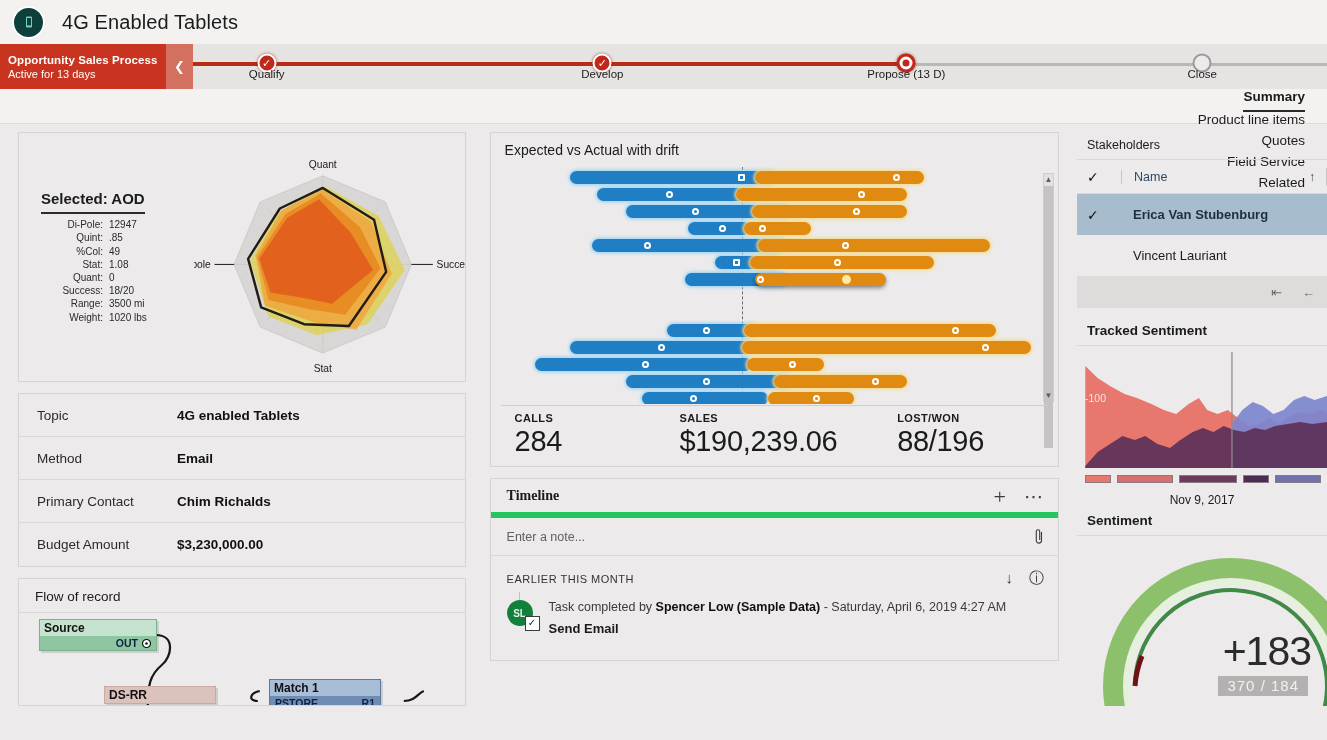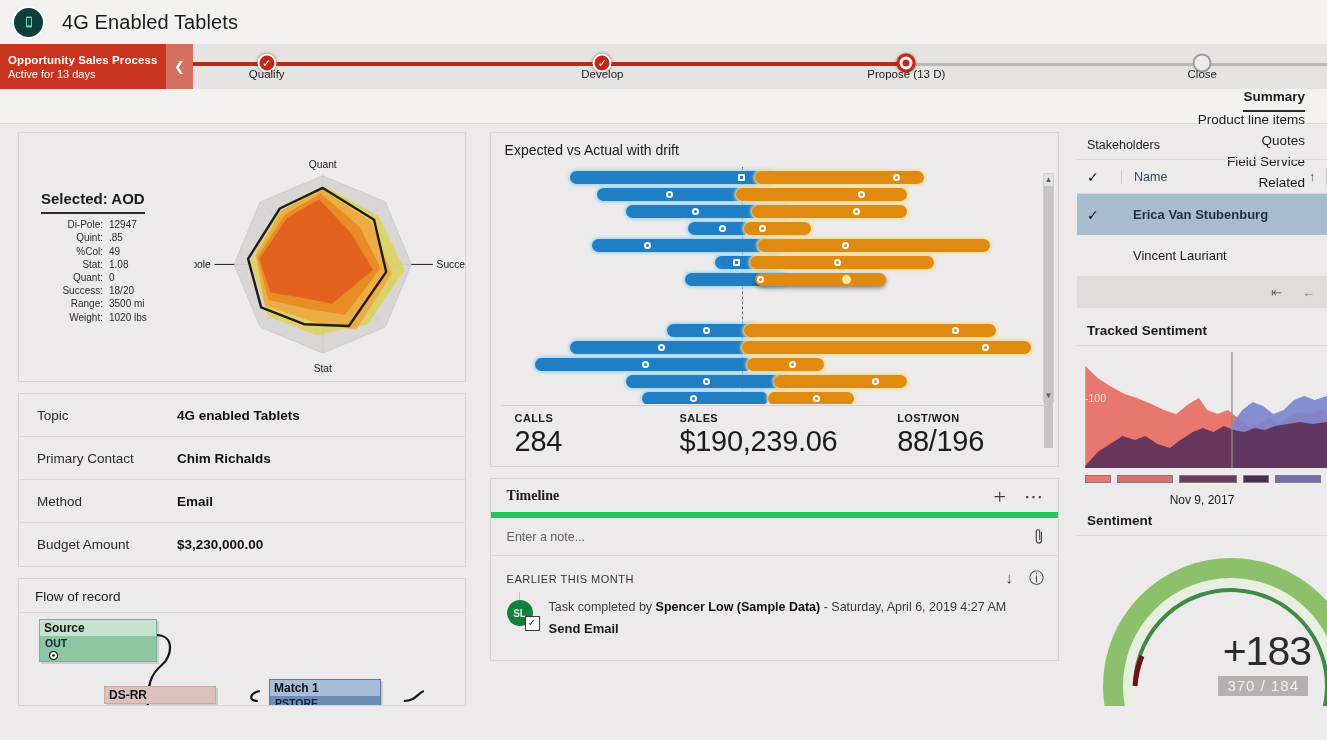--- a/index.html
+++ b/index.html
@@ -67,21 +67,21 @@
   .info-k{width:140px;font-size:13.5px;color:#2b2b2b;}
   .info-v{font-size:13.5px;font-weight:bold;color:#111;}
 
   
   .flow-card{height:128px;overflow:hidden;position:relative;}
   .card-title{font-size:13.5px;padding:10px 0 8px 16px;}
   .card-title.bordered{border-bottom:1px solid #dbd9d8;}
   .flow-canvas{position:relative;height:100%;}
   .flow-node{position:absolute;box-sizing:border-box;font-size:10.5px;font-weight:bold;}
   .flow-node .nhdr{padding:1px 4px;font-size:12px;font-weight:bold;color:#111;}
-  .flow-node .nbody{display:flex;justify-content:space-between;padding:1px 5px;color:#0e2140;flex-direction:column;}
+  .flow-node .nbody{display:flex;justify-content:space-between;padding:1px 5px;color:#0e2140;}
 
   
   .gantt-card{height:335px;position:relative;}
   .gantt-title{font-size:14px;padding:9px 0 0 14px;}
   .gantt-plot{position:absolute;left:10px;right:22px;top:34px;bottom:62px;overflow:hidden;}
   .gantt-row{position:absolute;height:13px;}
   .bar{position:absolute;height:13px;border-radius:7px;box-sizing:border-box;}
   .bar.blue{background:#1f7ec4;box-shadow:0 0 3px 1.5px #9fd6f5;}
   .bar.orange{background:#e08a12;box-shadow:0 0 3px 1.5px #f6dc8f;}
   .bar.sel{background:#e08a12;box-shadow:0 2px 4px rgba(0,0,0,.45);}
@@ -271,26 +271,26 @@
           </svg>
         </div>
       </div>
 
       <div class="card info-table" id="infoTable">
           <div class="info-row">
             <div class="info-k">Topic</div>
             <div class="info-v">4G enabled Tablets</div>
           </div>
           <div class="info-row">
+            <div class="info-k">Method</div>
+            <div class="info-v">Email</div>
+          </div>
+          <div class="info-row">
             <div class="info-k">Primary Contact</div>
             <div class="info-v">Chim Richalds</div>
-          </div>
-          <div class="info-row">
-            <div class="info-k">Method</div>
-            <div class="info-v">Email</div>
           </div>
           <div class="info-row">
             <div class="info-k">Budget Amount</div>
             <div class="info-v">$3,230,000.00</div>
           </div>
         </div>
 
       <div class="card flow-card">
         <div class="card-title bordered">Flow of record</div>
         <div class="flow-canvas">

